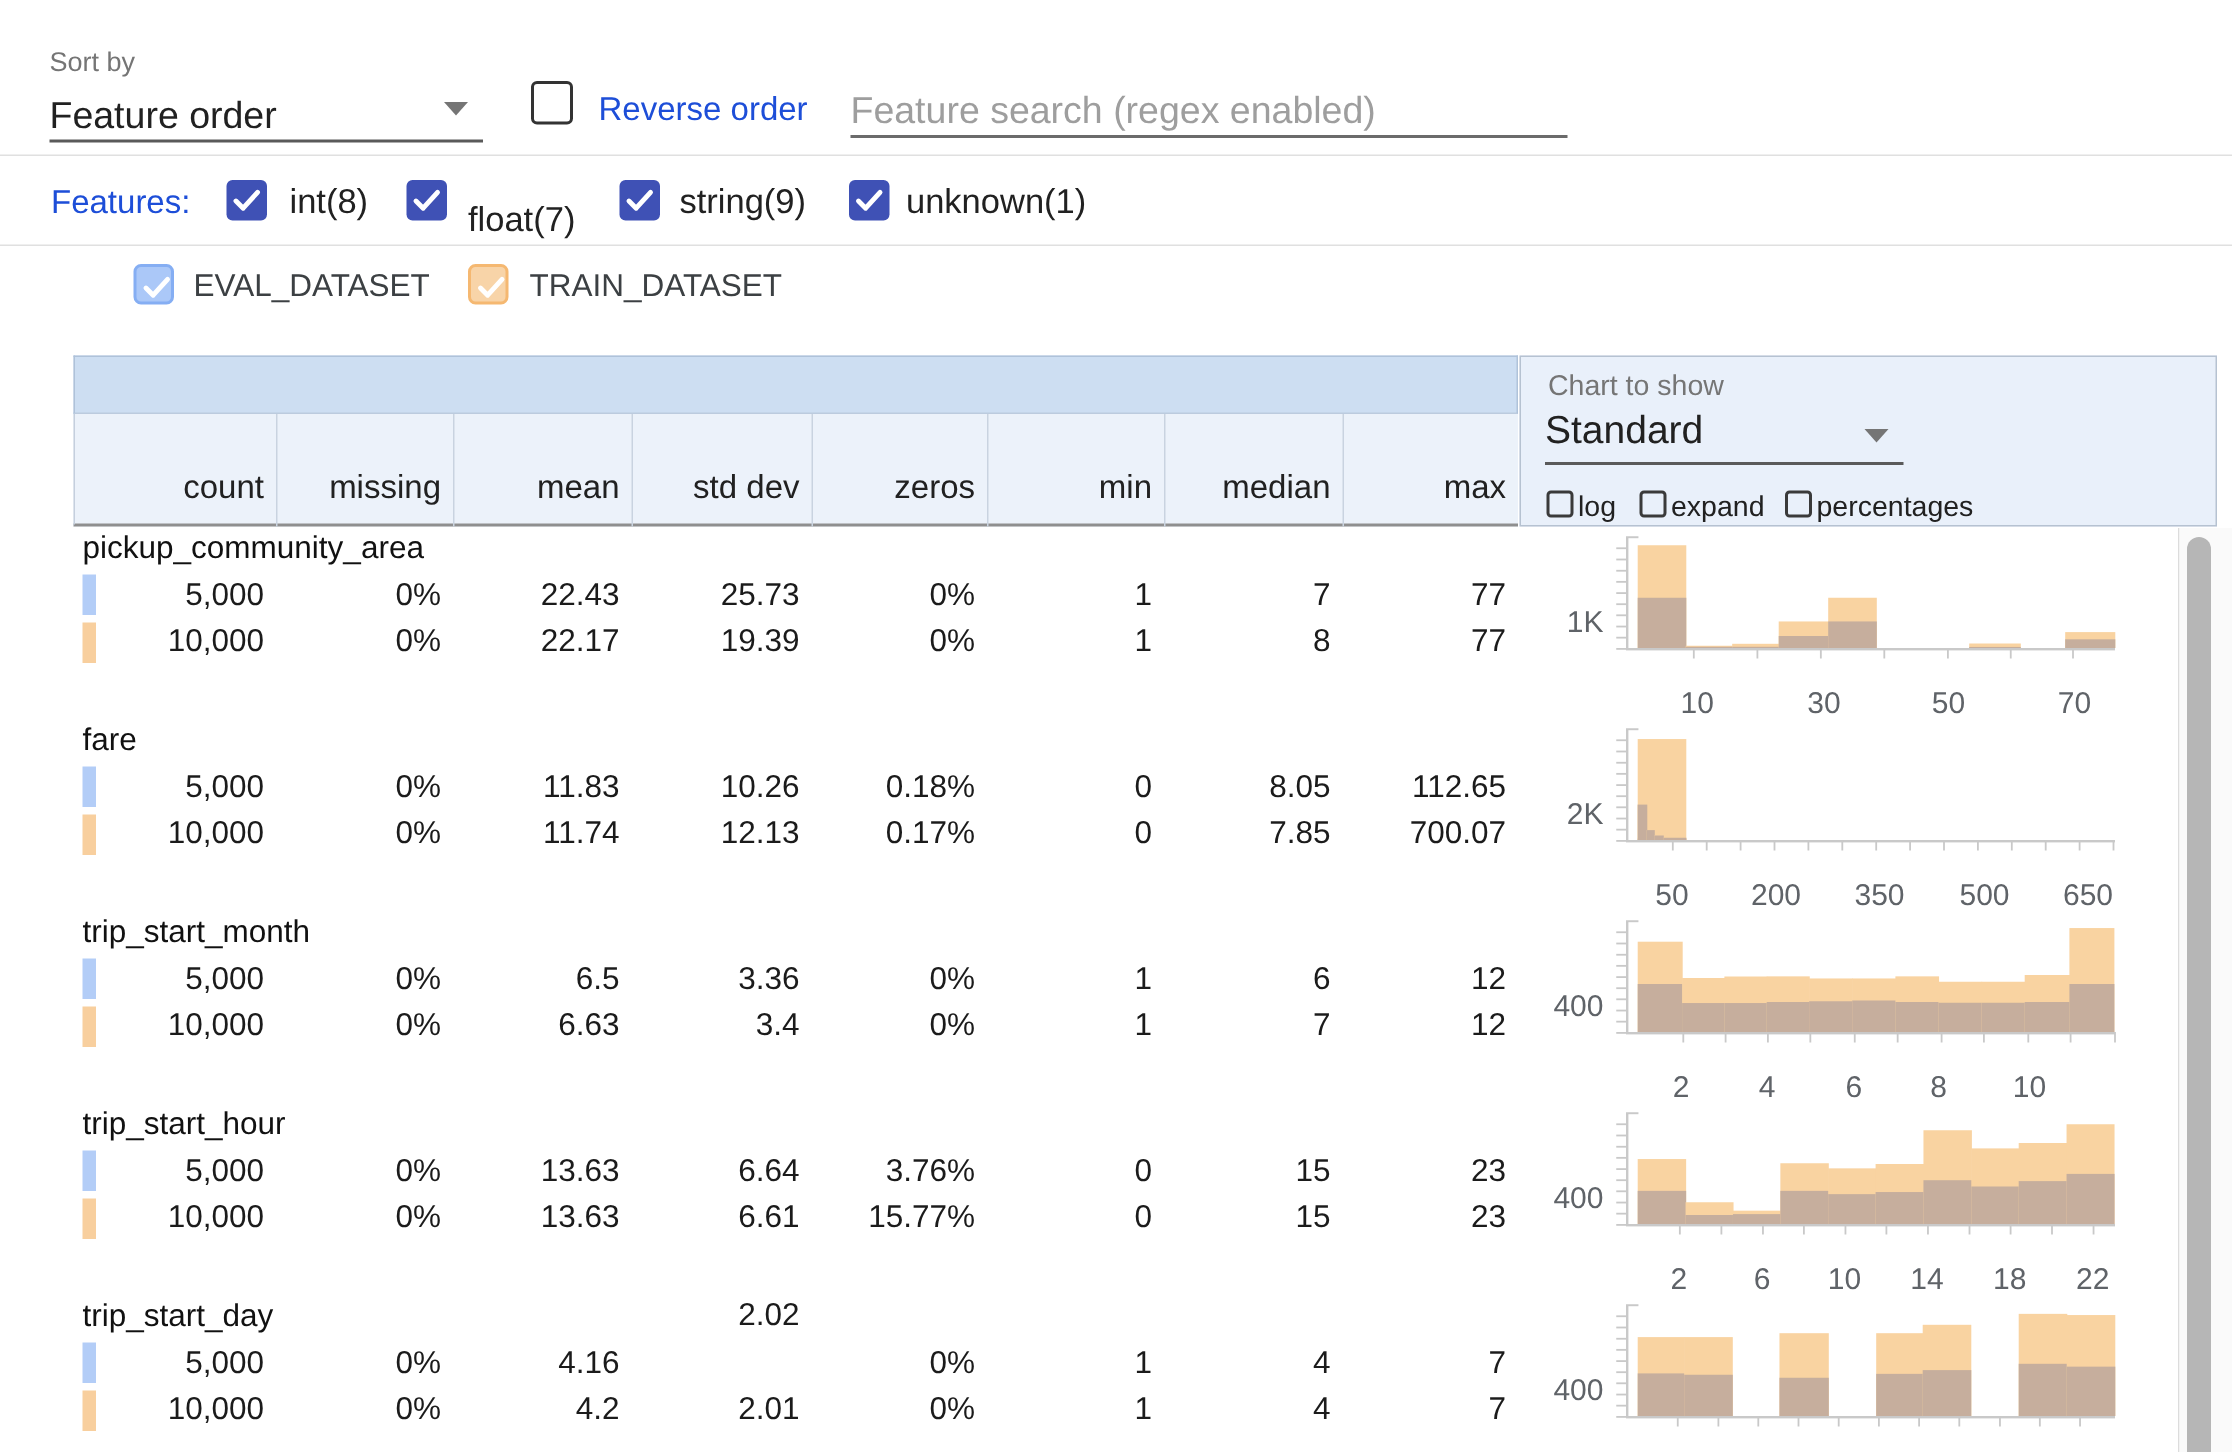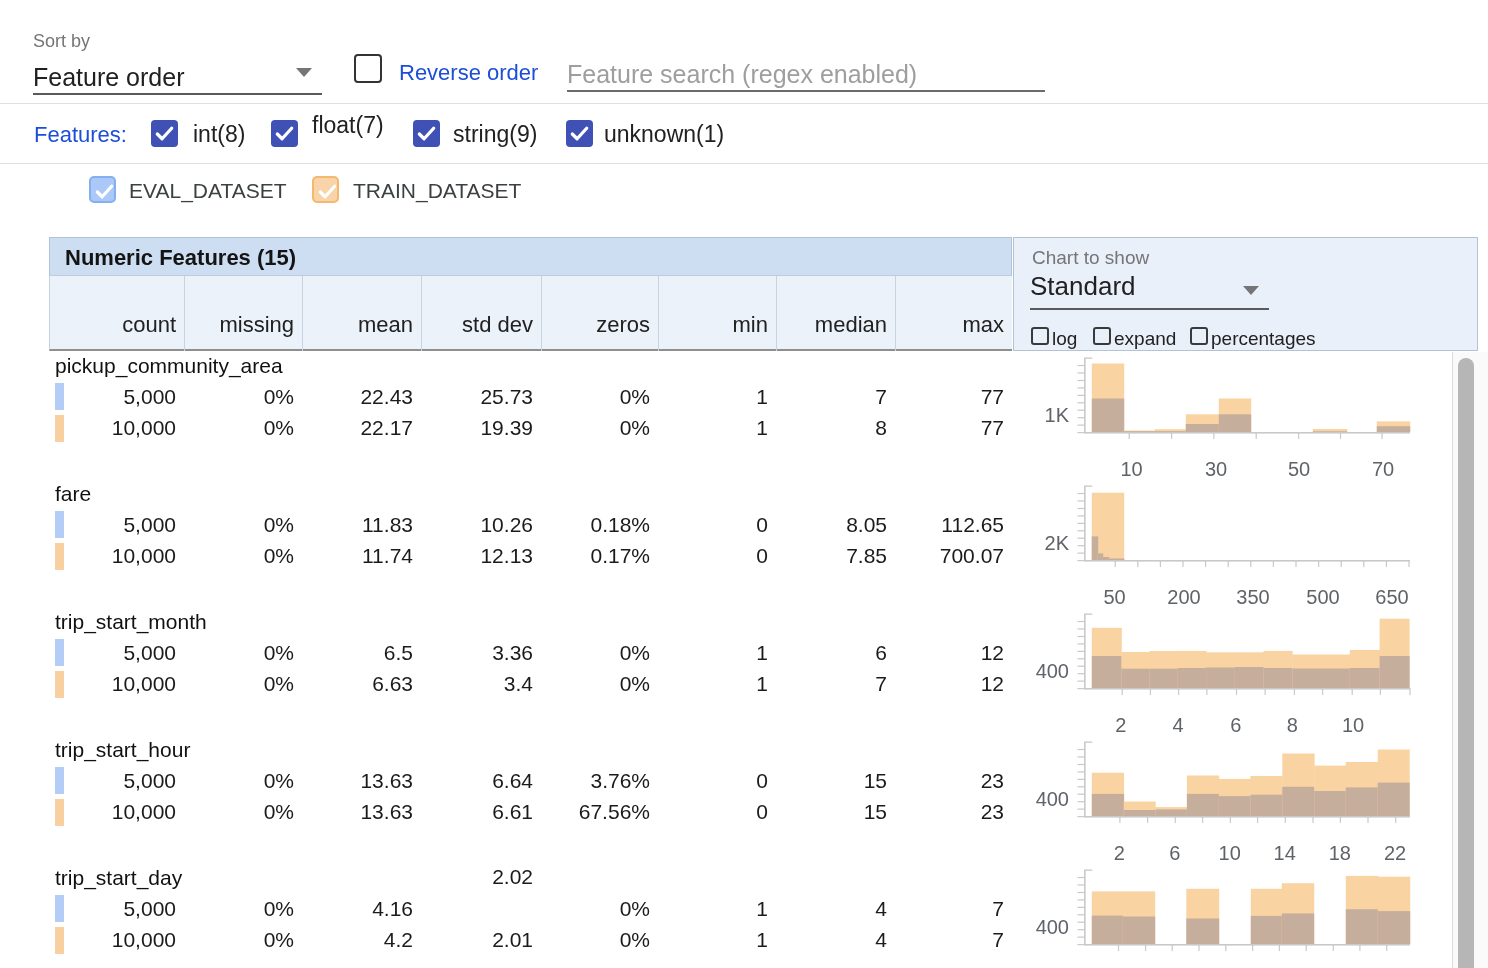--- a/index.html
+++ b/index.html
@@ -51,21 +51,21 @@
       <svg width="23" height="23" viewBox="0 0 24 24">
         <path d="M4.5 12.5l5 5 10-11" stroke="#fff" stroke-width="3.4" fill="none" stroke-linecap="round" stroke-linejoin="round"></path>
       </svg>
     </div>
 <div class="abs" style="left:193px;top:121px;font-size:23px;color:#212121">int(8)</div>
 <div class="cb-ind" style="left:271px;top:120px">
       <svg width="23" height="23" viewBox="0 0 24 24">
         <path d="M4.5 12.5l5 5 10-11" stroke="#fff" stroke-width="3.4" fill="none" stroke-linecap="round" stroke-linejoin="round"></path>
       </svg>
     </div>
-<div class="abs" style="left:312px;top:112px;font-size:23px;color:#212121">float(7)</div>
+<div class="abs" style="left:312px;top:133px;font-size:23px;color:#212121">float(7)</div>
 <div class="cb-ind" style="left:413px;top:120px">
       <svg width="23" height="23" viewBox="0 0 24 24">
         <path d="M4.5 12.5l5 5 10-11" stroke="#fff" stroke-width="3.4" fill="none" stroke-linecap="round" stroke-linejoin="round"></path>
       </svg>
     </div>
 <div class="abs" style="left:453px;top:121px;font-size:23px;color:#212121">string(9)</div>
 <div class="cb-ind" style="left:566px;top:120px">
       <svg width="23" height="23" viewBox="0 0 24 24">
         <path d="M4.5 12.5l5 5 10-11" stroke="#fff" stroke-width="3.4" fill="none" stroke-linecap="round" stroke-linejoin="round"></path>
       </svg>
@@ -80,21 +80,20 @@
     </div>
 <div class="abs" style="left:129px;top:179px;font-size:21px;color:#3c4043">EVAL_DATASET</div>
 <div class="cb-ds" style="left:312px;top:176px;background:#f8d4a8;border:2.5px solid #f5b871">
       <svg width="23" height="23" viewBox="0 0 24 24">
         <path d="M4.5 12.5l5 5 10-11" stroke="#fff" stroke-width="3.4" fill="none" stroke-linecap="round" stroke-linejoin="round"></path>
       </svg>
     </div>
 <div class="abs" style="left:353px;top:179px;font-size:21px;color:#3c4043">TRAIN_DATASET</div>
 
 <div class="band"></div>
-<div class="bandtitle">Numeric Features (15)</div>
 <div class="hdrrow"></div>
 <div class="sep" style="left:184px"></div>
 <div class="sep" style="left:302px"></div>
 <div class="sep" style="left:421px"></div>
 <div class="sep" style="left:541px"></div>
 <div class="sep" style="left:658px"></div>
 <div class="sep" style="left:776px"></div>
 <div class="sep" style="left:895px"></div>
 <div class="colh" style="left:26px;top:314px">count</div>
 <div class="colh" style="left:144px;top:314px">missing</div>
@@ -321,21 +320,21 @@
 <div class="num" style="left:263px;top:770px">13.63</div>
 <div class="num" style="left:383px;top:770px">6.64</div>
 <div class="num" style="left:500px;top:770px">3.76%</div>
 <div class="num" style="left:618px;top:770px">0</div>
 <div class="num" style="left:737px;top:770px">15</div>
 <div class="num" style="left:854px;top:770px">23</div>
 <div class="num" style="left:26px;top:801px">10,000</div>
 <div class="num" style="left:144px;top:801px">0%</div>
 <div class="num" style="left:263px;top:801px">13.63</div>
 <div class="num" style="left:383px;top:801px">6.61</div>
-<div class="num" style="left:500px;top:801px">67.56%</div>
+<div class="num" style="left:500px;top:801px">15.77%</div>
 <div class="num" style="left:618px;top:801px">0</div>
 <div class="num" style="left:737px;top:801px">15</div>
 <div class="num" style="left:854px;top:801px">23</div>
 <svg class="chart" style="top:736px" width="432" height="128" viewBox="0 0 432 128">
       <rect x="71.80" y="36.7" width="32.30" height="43.3" fill="#f9d3a1"></rect>
       <rect x="71.80" y="57.9" width="32.30" height="22.1" fill="#c6ae9d"></rect>
       <rect x="103.70" y="65.5" width="32.00" height="14.5" fill="#f9d3a1"></rect>
       <rect x="103.70" y="74.0" width="32.00" height="6.0" fill="#c6ae9d"></rect>
       <rect x="135.30" y="71.1" width="32.00" height="8.9" fill="#f9d3a1"></rect>
       <rect x="135.30" y="73.4" width="32.00" height="6.6" fill="#c6ae9d"></rect>

